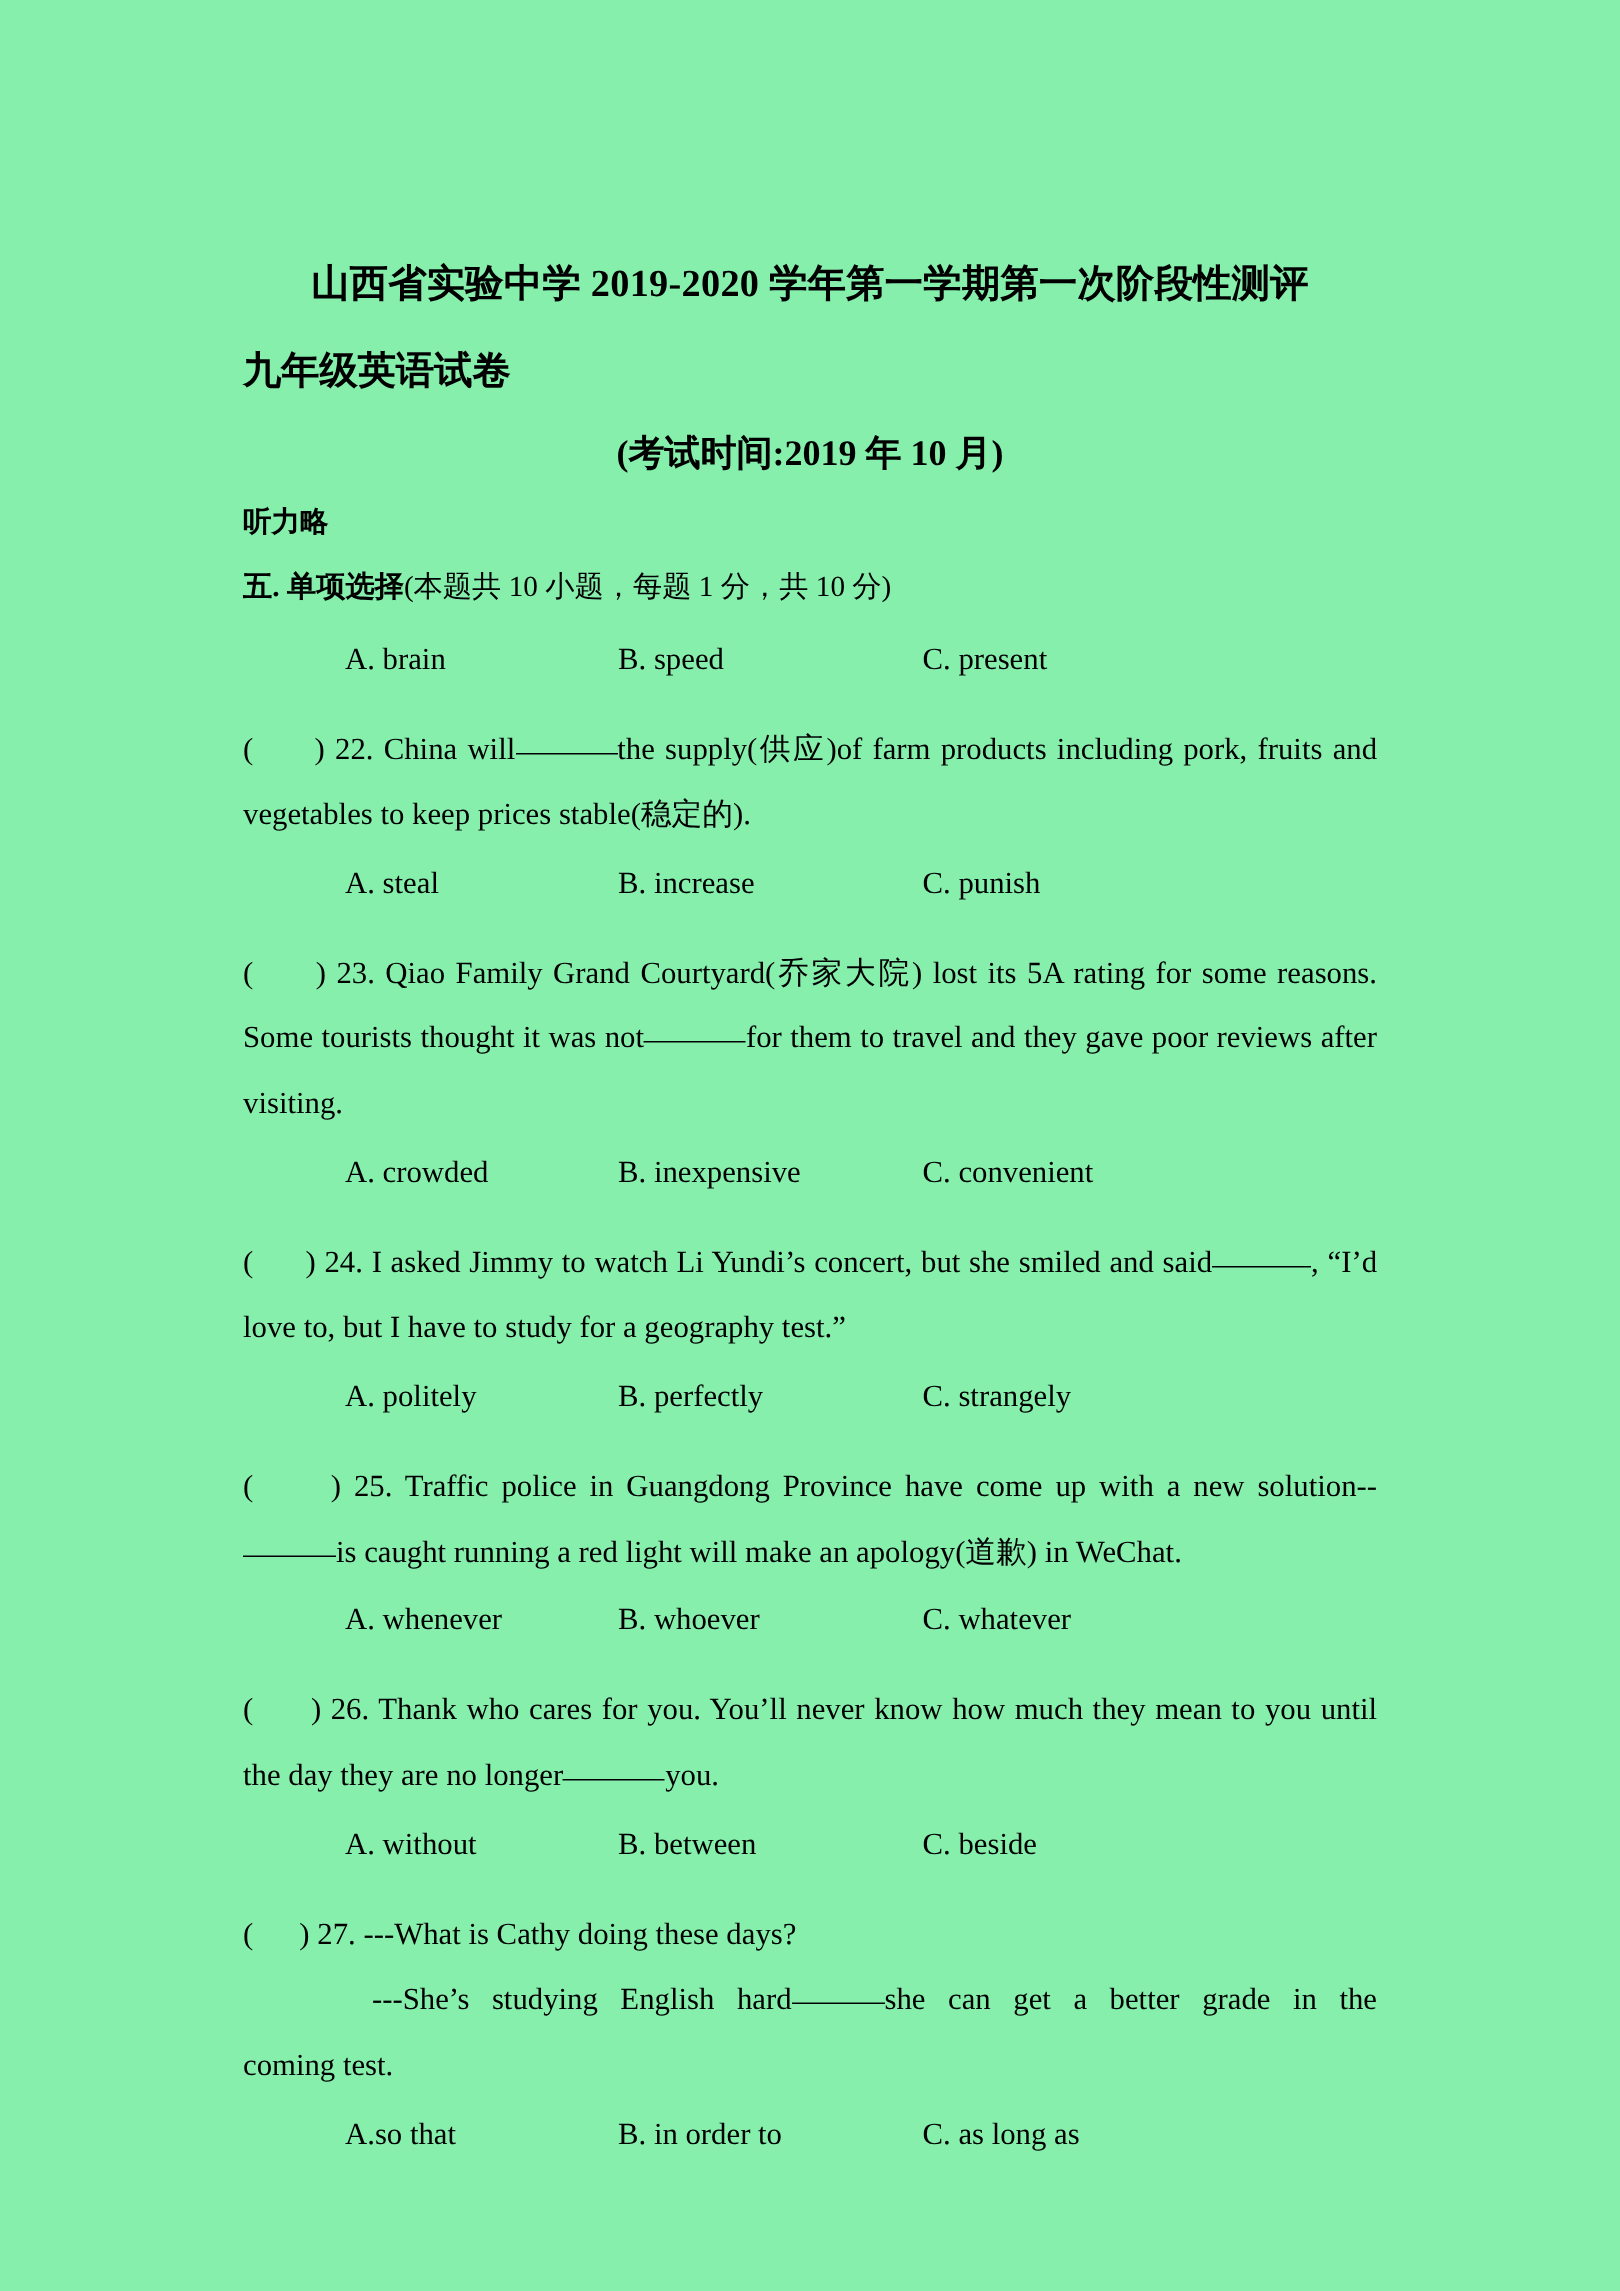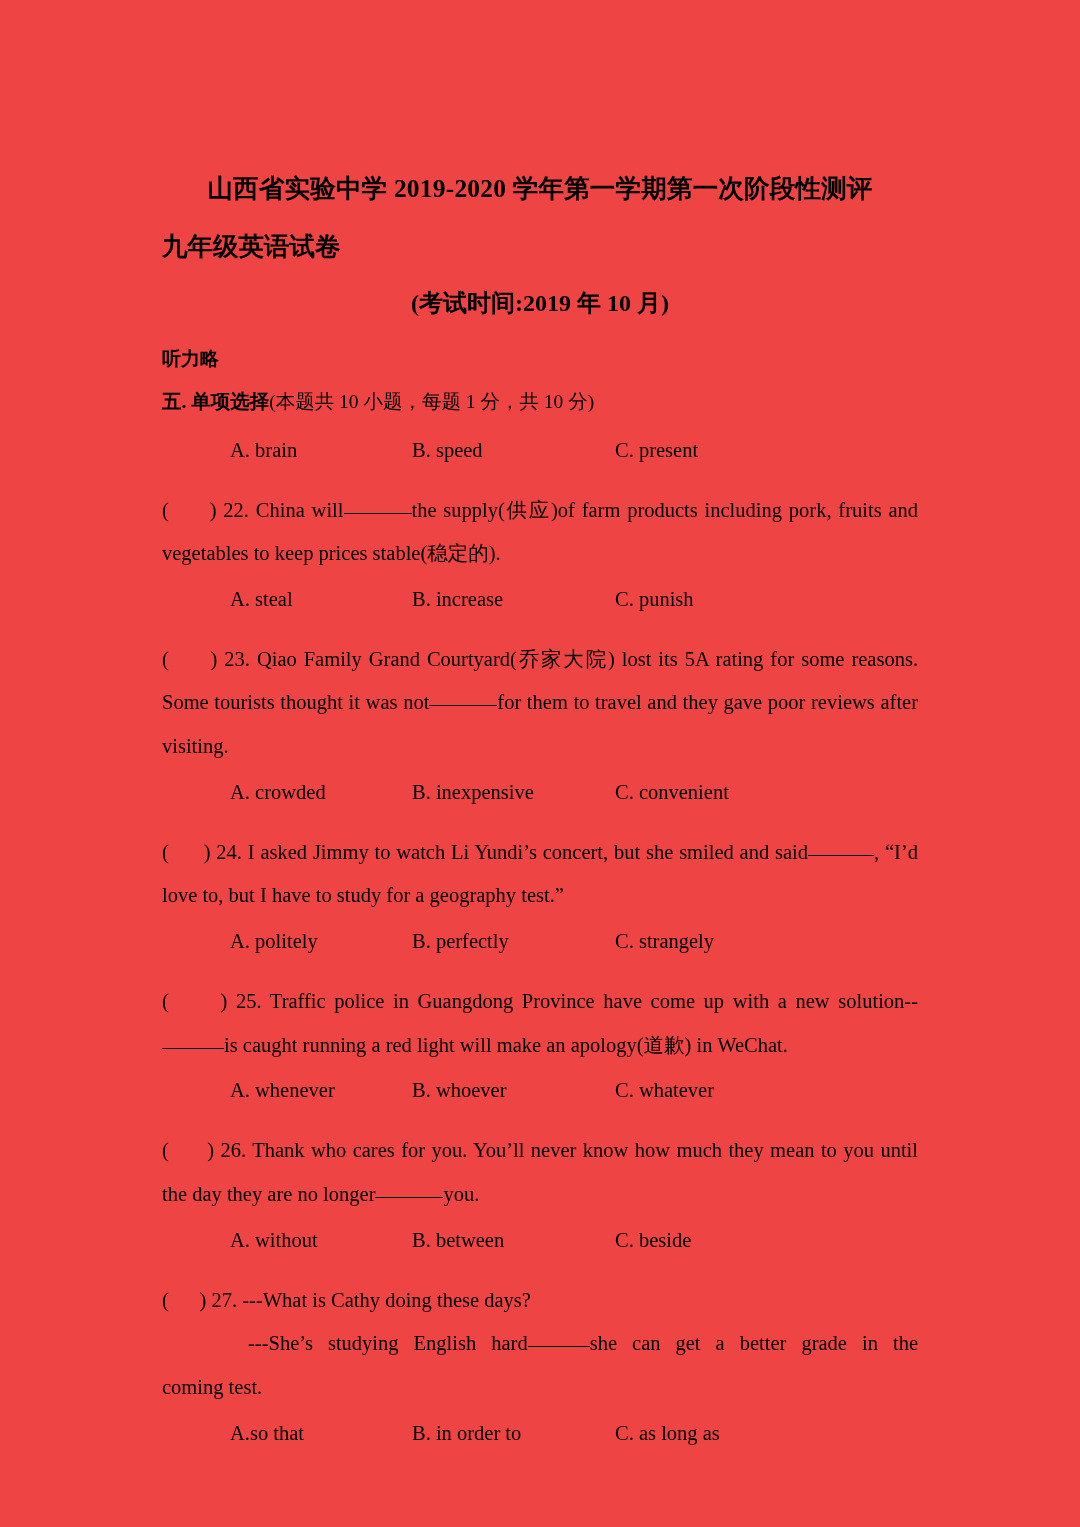--- a/index.html
+++ b/index.html
@@ -11,21 +11,21 @@
     width: 1080px;
     height: 1527px;
     font-family: "Liberation Serif", "DejaVu Serif", serif;
     color: #000000;
     overflow: hidden;
   }
   .page {
     position: relative;
     width: 1080px;
     height: 1527px;
-    background: #ef4444;
+    background: #86efac;
     box-sizing: border-box;
   }
   .content {
     position: absolute;
     left: 162px;
     top: 0;
     width: 756px;
   }
 
   
@@ -52,21 +52,21 @@
     font-weight: bold;
     text-align: center;
     margin-top: 32px;
     line-height: 1.0;
   }
 
   
   .listening-note {
     font-size: 19px;
     font-weight: bold;
-    margin-top: 34px;
+    margin-top: 24px;
     line-height: 1.0;
   }
   .section-heading {
     font-size: 19.5px;
     margin-top: 24px;
     line-height: 1.0;
   }
   .section-heading .sh-bold {
     font-weight: bold;
     text-align: center;

